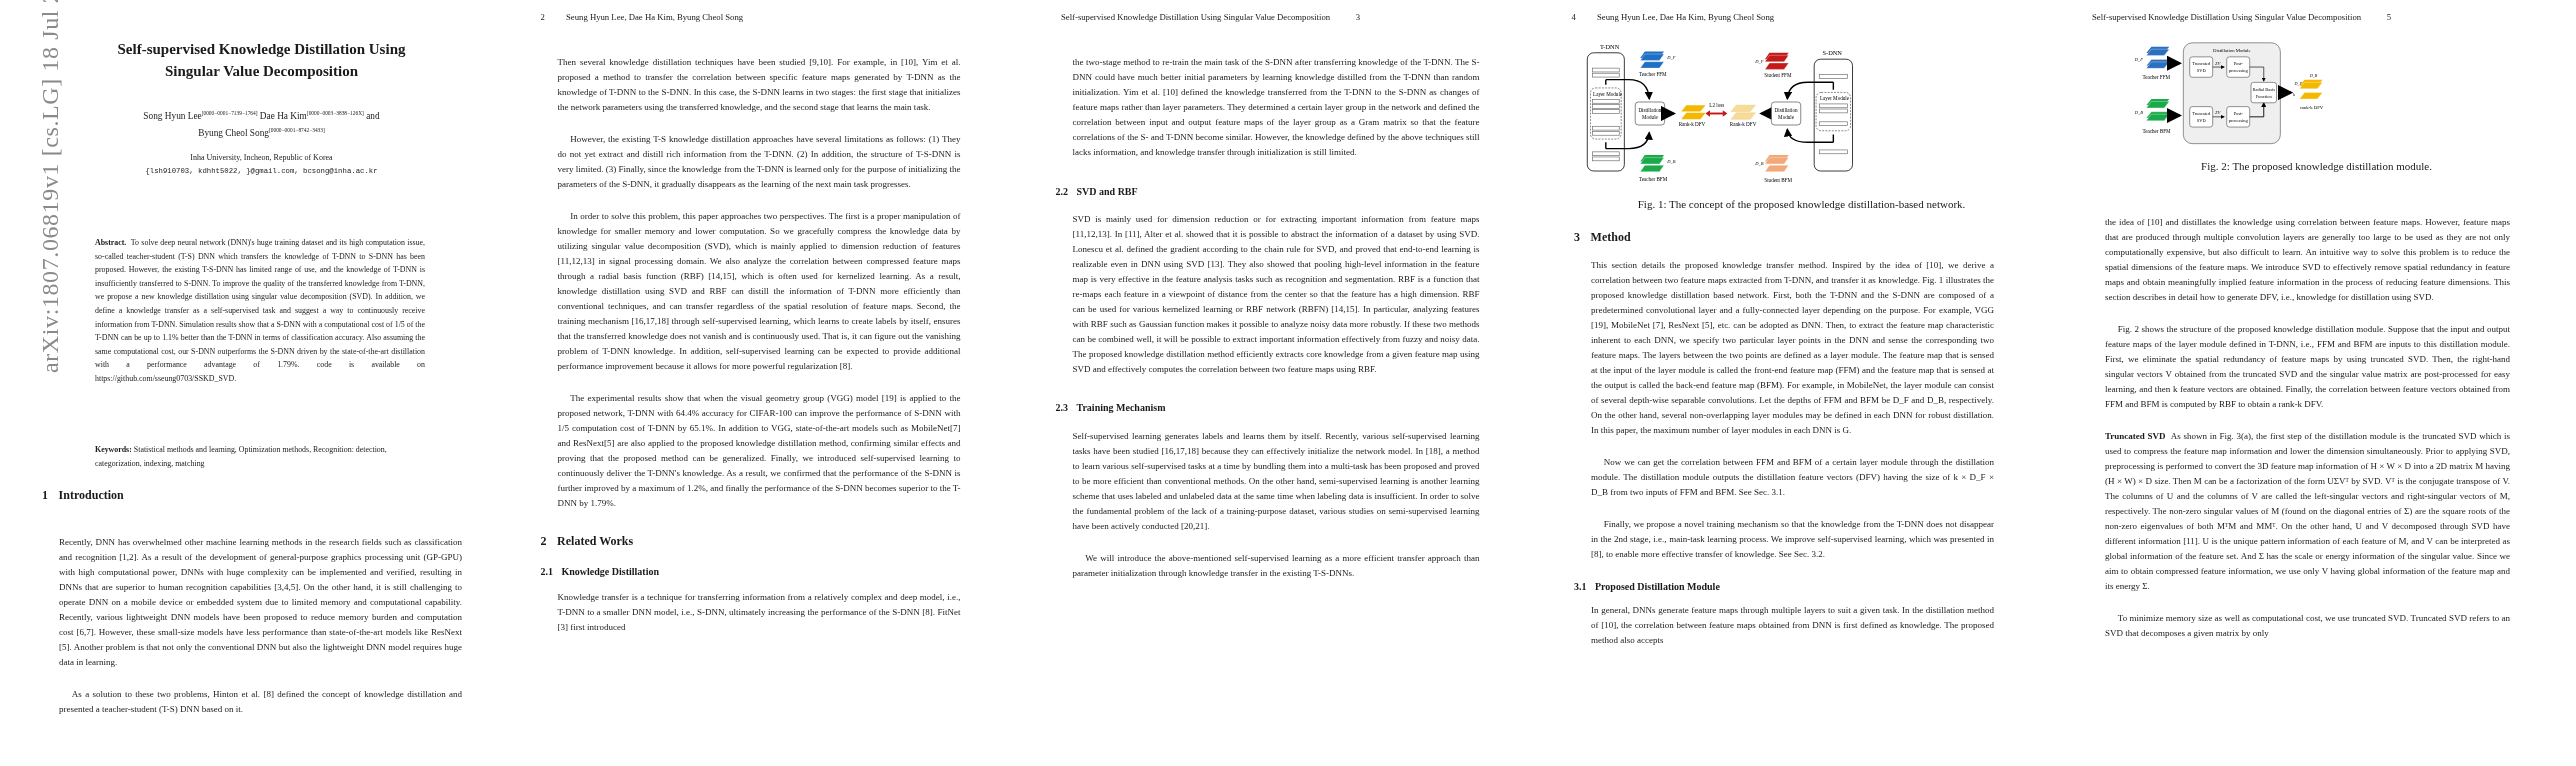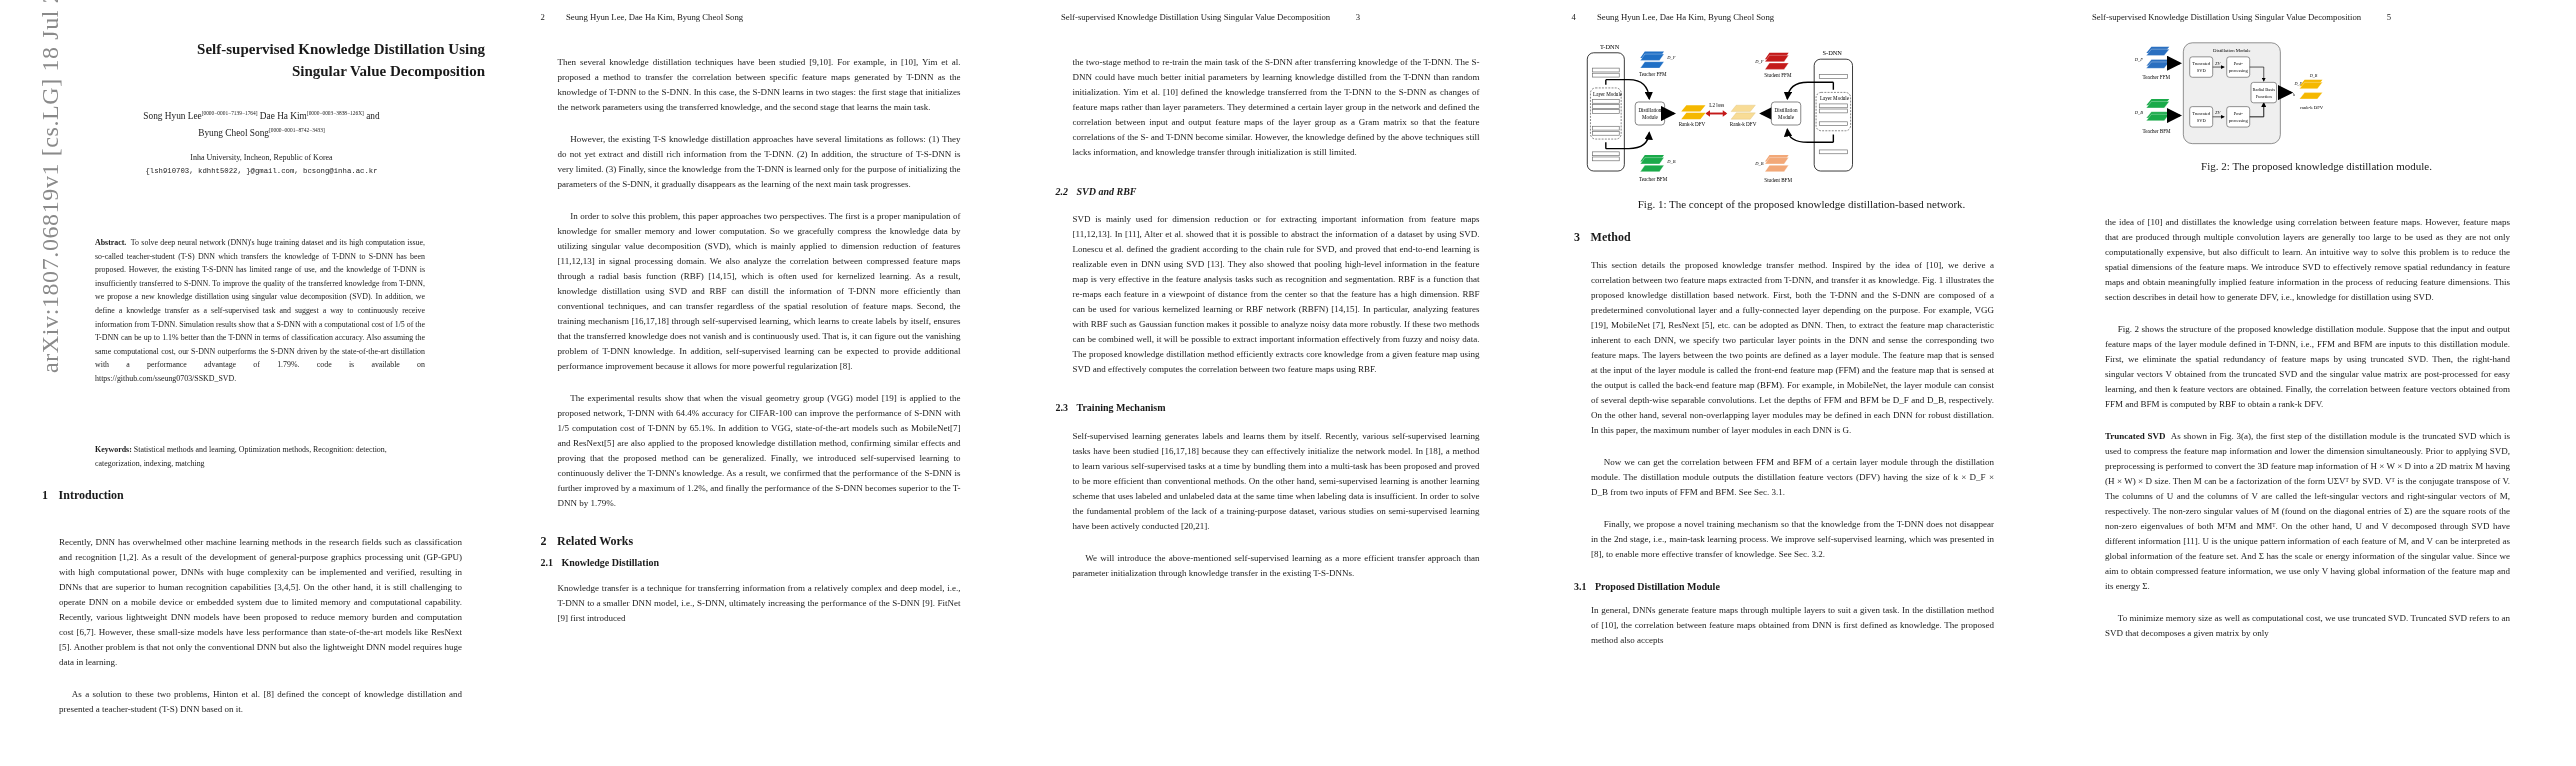--- a/index.html
+++ b/index.html
@@ -16,21 +16,21 @@
   .running .pno-r { display:inline-block; margin-left:25.5px; }
   p { margin:17px; font-size:9px; line-height:15px; text-align:justify; hyphens:auto; }
   p.indent { text-indent:12.8px; }
   h2 { font-size:12px; font-weight:bold; margin:0; }
   h2 .num { display:inline-block; width:16.6px; }
   h3 { font-size:10px; font-weight:bold; margin:0; }
   h3 .num { display:inline-block; width:21px; }
   .arxiv-stamp { position:absolute; left:6.4px; top:19px; width:32px; height:354px; }
   .arxiv-stamp span { position:absolute; left:0; top:0; transform-origin:0 0; transform:translate(31px,354px) rotate(-90deg);
         font-family:"Liberation Serif",serif; font-size:24px; color:#8a8a8a; white-space:nowrap; letter-spacing:0.6px; }
-  .title { position:absolute; left:38px; width:447px; top:38px; text-align:right; font-size:15px; line-height:22px; font-weight:bold; }
+  .title { position:absolute; left:38px; width:447px; top:38px; text-align:center; font-size:15px; line-height:22px; font-weight:bold; }
   .authors { position:absolute; left:38px; width:447px; top:106px; text-align:center; font-size:9.3px; line-height:14px; }
   .authors sup { font-size:5.4px; }
   .affil { position:absolute; left:38px; width:447px; top:152px; text-align:center; font-size:8px; line-height:12.8px; }
   .mono { font-family:"Liberation Mono","DejaVu Sans Mono",monospace; font-size:7.3px; }
   .abstract { position:absolute; left:78px; width:364px; top:219px; }
   .abstract p { font-size:7.9px; line-height:13.6px; }
   .keywords { position:absolute; left:78px; width:364px; top:426px; }
   .keywords p { font-size:7.9px; line-height:13.6px; text-align:left; }
   .intro-h { position:absolute; left:42px; top:488px; }
   .intro-body { position:absolute; left:42px; width:437px; top:518px; }
@@ -85,34 +85,34 @@
     <span class="pno">2</span><span>Seung Hyun Lee, Dae Ha Kim, Byung Cheol Song</span>
   </div>
   <div class="content" style="top:38px; width:437px;">
     <p>Then several knowledge distillation techniques have been studied [9,10]. For example, in [10], Yim et al. proposed a method to transfer the correlation between specific feature maps generated by T-DNN as the knowledge of T-DNN to the S-DNN. In this case, the S-DNN learns in two stages: the first stage that initializes the network parameters using the transferred knowledge, and the second stage that learns the main task.</p>
     <p class="indent">However, the existing T-S knowledge distillation approaches have several limitations as follows: (1) They do not yet extract and distill rich information from the T-DNN. (2) In addition, the structure of T-S-DNN is very limited. (3) Finally, since the knowledge from the T-DNN is learned only for the purpose of initializing the parameters of the S-DNN, it gradually disappears as the learning of the next main task progresses.</p>
     <p class="indent">In order to solve this problem, this paper approaches two perspectives. The first is a proper manipulation of knowledge for smaller memory and lower computation. So we gracefully compress the knowledge data by utilizing singular value decomposition (SVD), which is mainly applied to dimension reduction of features [11,12,13] in signal processing domain. We also analyze the correlation between compressed feature maps through a radial basis function (RBF) [14,15], which is often used for kernelized learning. As a result, knowledge distillation using SVD and RBF can distill the information of T-DNN more efficiently than conventional techniques, and can transfer regardless of the spatial resolution of feature maps. Second, the training mechanism [16,17,18] through self-supervised learning, which learns to create labels by itself, ensures that the transferred knowledge does not vanish and is continuously used. That is, it can figure out the vanishing problem of T-DNN knowledge. In addition, self-supervised learning can be expected to provide additional performance improvement because it allows for more powerful regularization [8].</p>
     <p class="indent">The experimental results show that when the visual geometry group (VGG) model [19] is applied to the proposed network, T-DNN with 64.4% accuracy for CIFAR-100 can improve the performance of S-DNN with 1/5 computation cost of T-DNN by 65.1%. In addition to VGG, state-of-the-art models such as MobileNet[7] and ResNext[5] are also applied to the proposed knowledge distillation method, confirming similar effects and proving that the proposed method can be generalized. Finally, we introduced self-supervised learning to continuously deliver the T-DNN's knowledge. As a result, we confirmed that the performance of the S-DNN is further improved by a maximum of 1.2%, and finally the performance of the S-DNN becomes superior to the T-DNN by 1.79%.</p>
     <h2 style="margin-top:23px;">
       <span class="num">2</span><span>Related Works</span>
     </h2>
-    <h3 style="margin-top:8px;">
+    <h3 style="margin-top:17px;">
       <span class="num">2.1</span><span>Knowledge Distillation</span>
     </h3>
-    <p style="margin-top:12.8px;">Knowledge transfer is a technique for transferring information from a relatively complex and deep model, i.e., T-DNN to a smaller DNN model, i.e., S-DNN, ultimately increasing the performance of the S-DNN [9]. FitNet [9] first introduced</p>
+    <p style="margin-top:12.8px;">Knowledge transfer is a technique for transferring information from a relatively complex and deep model, i.e., T-DNN to a smaller DNN model, i.e., S-DNN, ultimately increasing the performance of the S-DNN [8]. FitNet [3] first introduced</p>
   </div>
 </div>
 
 <div class="page p3">
   <div class="running">
     <span>Self-supervised Knowledge Distillation Using Singular Value Decomposition</span><span class="pno-r">3</span>
   </div>
   <div class="content" style="top:38px; width:441px;">
     <p>the two-stage method to re-train the main task of the S-DNN after transferring knowledge of the T-DNN. The S-DNN could have much better initial parameters by learning knowledge distilled from the T-DNN than random initialization. Yim et al. [10] defined the knowledge transferred from the T-DNN to the S-DNN as changes of feature maps rather than layer parameters. They determined a certain layer group in the network and defined the correlation between input and output feature maps of the layer group as a Gram matrix so that the feature correlations of the S- and T-DNN become similar. However, the knowledge defined by the above techniques still lacks information, and knowledge transfer through initialization is still limited.</p>
-    <h3 style="margin-top:25.5px;font-style:italic;">
+    <h3 style="margin-top:25.5px;">
       <span class="num">2.2</span><span>SVD and RBF</span>
     </h3>
     <p style="margin-top:15.3px;">SVD is mainly used for dimension reduction or for extracting important information from feature maps [11,12,13]. In [11], Alter et al. showed that it is possible to abstract the information of a dataset by using SVD. Lonescu et al. defined the gradient according to the chain rule for SVD, and proved that end-to-end learning is realizable even in DNN using SVD [13]. They also showed that pooling high-level information in the feature map is very effective in the feature analysis tasks such as recognition and segmentation. RBF is a function that re-maps each feature in a viewpoint of distance from the center so that the feature has a high dimension. RBF can be used for various kernelized learning or RBF network (RBFN) [14,15]. In particular, analyzing features with RBF such as Gaussian function makes it possible to analyze noisy data more robustly. If these two methods can be combined well, it will be possible to extract important information effectively from fuzzy and noisy data. The proposed knowledge distillation method efficiently extracts core knowledge from a given feature map using SVD and effectively computes the correlation between two feature maps using RBF.</p>
     <h3 style="margin-top:25.5px;">
       <span class="num">2.3</span><span>Training Mechanism</span>
     </h3>
     <p style="margin-top:15.3px;">Self-supervised learning generates labels and learns them by itself. Recently, various self-supervised learning tasks have been studied [16,17,18] because they can effectively initialize the network model. In [18], a method to learn various self-supervised tasks at a time by bundling them into a multi-task has been proposed and proved to be more efficient than conventional methods. On the other hand, semi-supervised learning is another learning scheme that uses labeled and unlabeled data at the same time when labeling data is insufficient. In order to solve the fundamental problem of the lack of a training-purpose dataset, various studies on semi-supervised learning have been actively conducted [20,21].</p>
     <p class="indent">We will introduce the above-mentioned self-supervised learning as a more efficient transfer approach than parameter initialization through knowledge transfer in the existing T-S-DNNs.</p>
   </div>
 </div>

